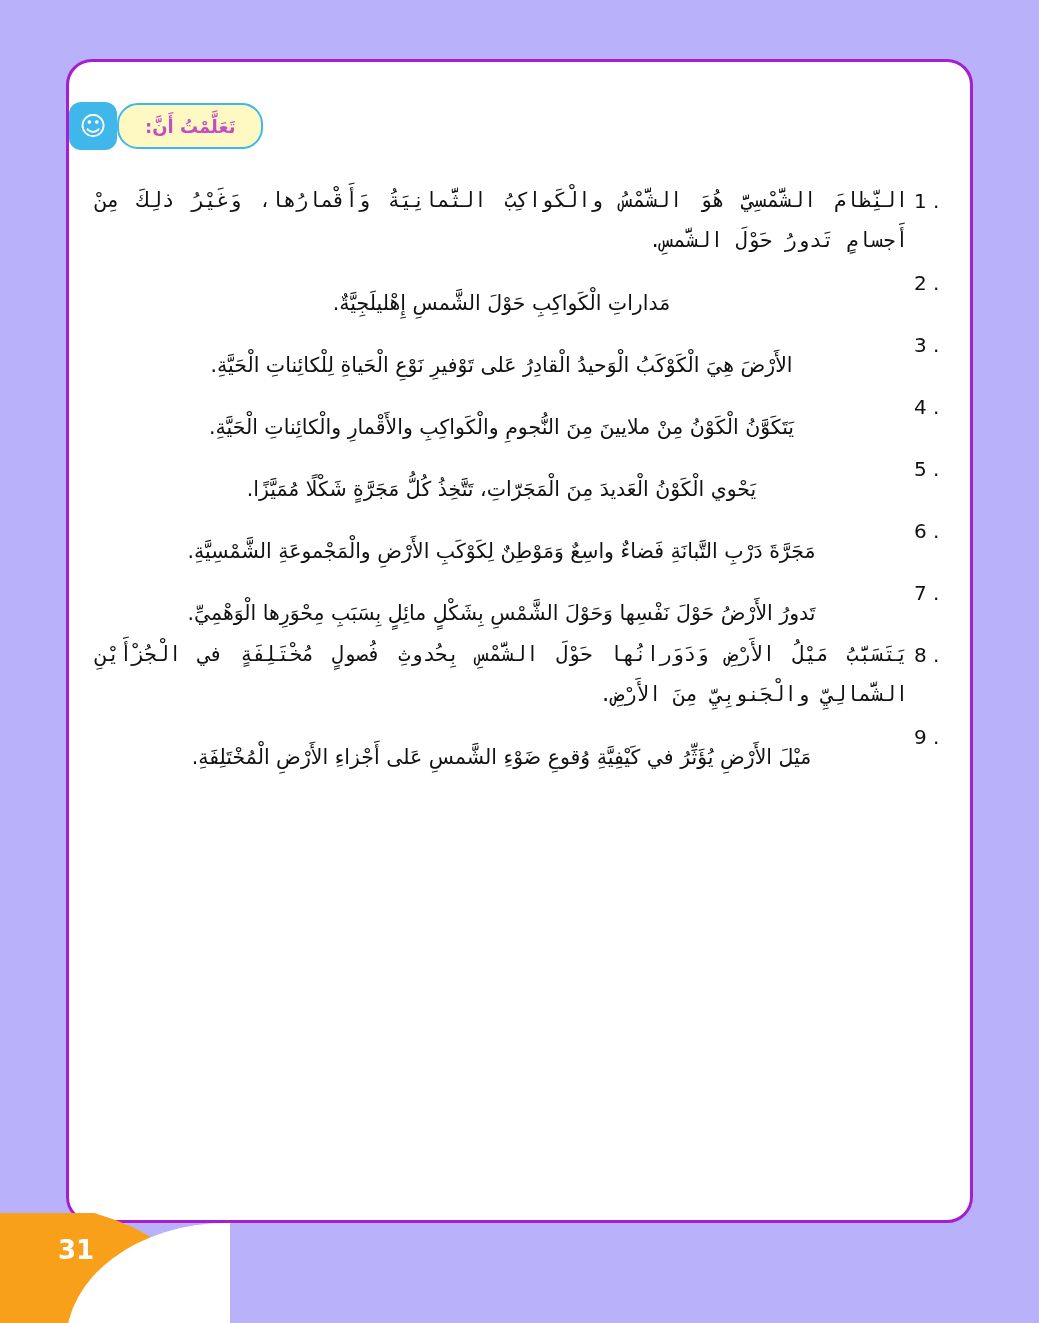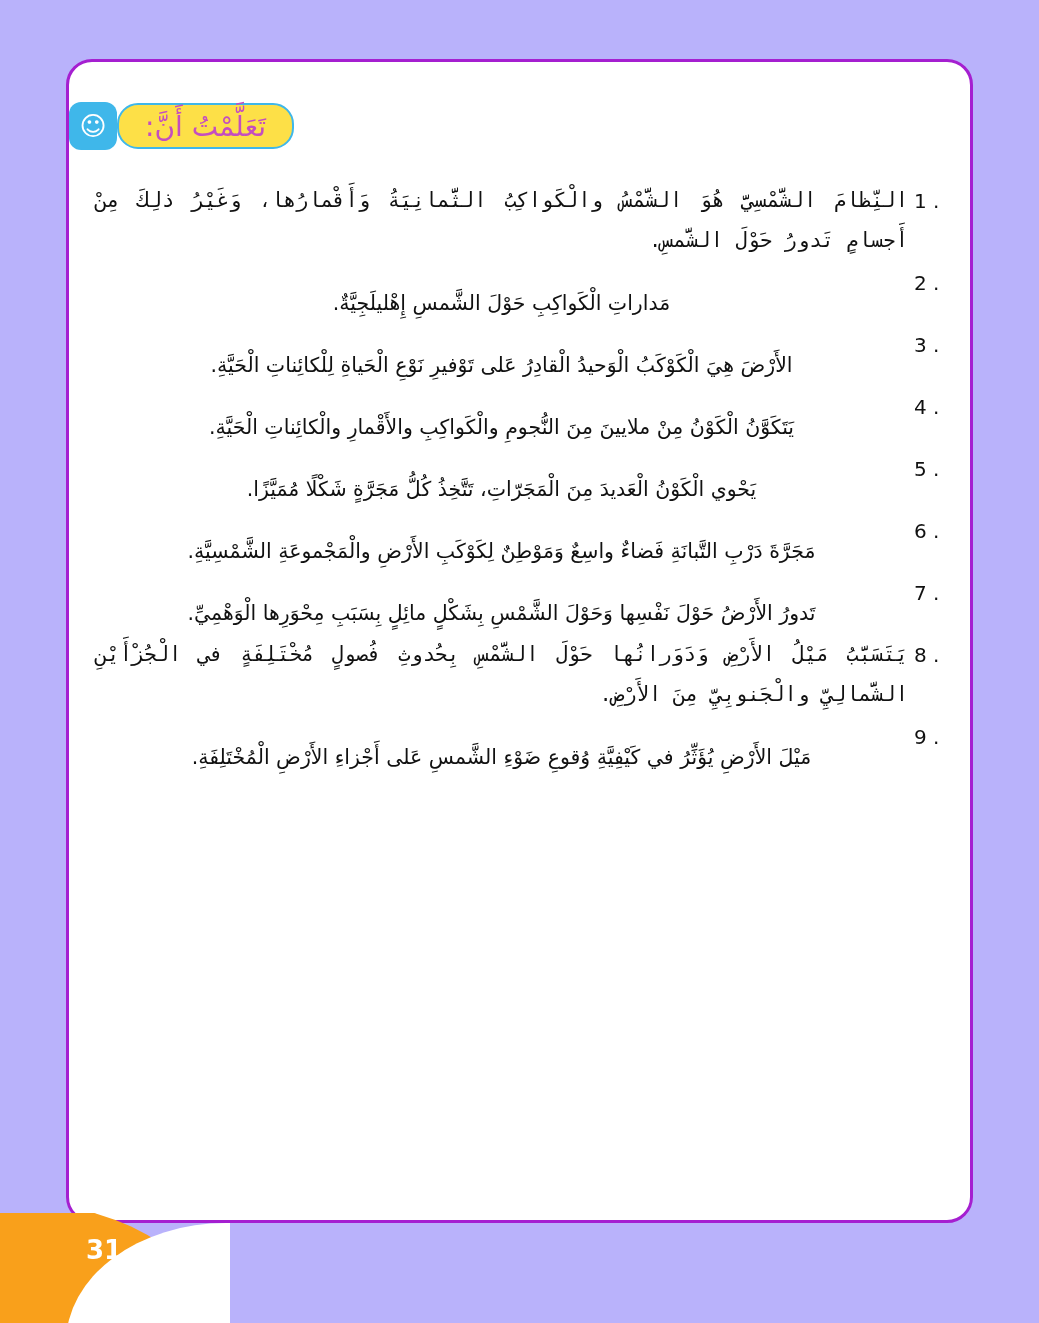--- a/index.html
+++ b/index.html
@@ -52,27 +52,27 @@
     font-size: 26px;
     line-height: 1;
     flex: none;
   }
   #badge-pill {
     height: 42px;
     margin-right: 6px;
     padding: 0 26px 0 26px;
     border: 2px solid #3fb7ea;
     border-radius: 21px;
-    background: #fde047;
+    background: #fef9c3;
     display: flex;
     align-items: center;
     justify-content: center;
     color: #c44ec0;
-    font-size: 28px;
-    font-weight: normal;
+    font-size: 18px;
+    font-weight: bold;
     direction: rtl;
     white-space: nowrap;
   }
 
   
   #learned-list {
     position: absolute;
     top: 120px;
     right: 26px;
     left: 26px;
@@ -143,21 +143,20 @@
   }
   #page-number {
     position: absolute;
     left: 58px;
     bottom: 58px;
     color: #ffffff;
     font-size: 26px;
     font-weight: bold;
     z-index: 5;
     direction: ltr;
-    margin-left: 28px;
   }
 </style>
 </head>
 <body>
 
 <div id="page-sheet">
 
   <div id="header-badge">
     <div id="badge-icon">☺</div>
     <div id="badge-pill">تَعَلَّمْتُ أَنَّ:</div>

